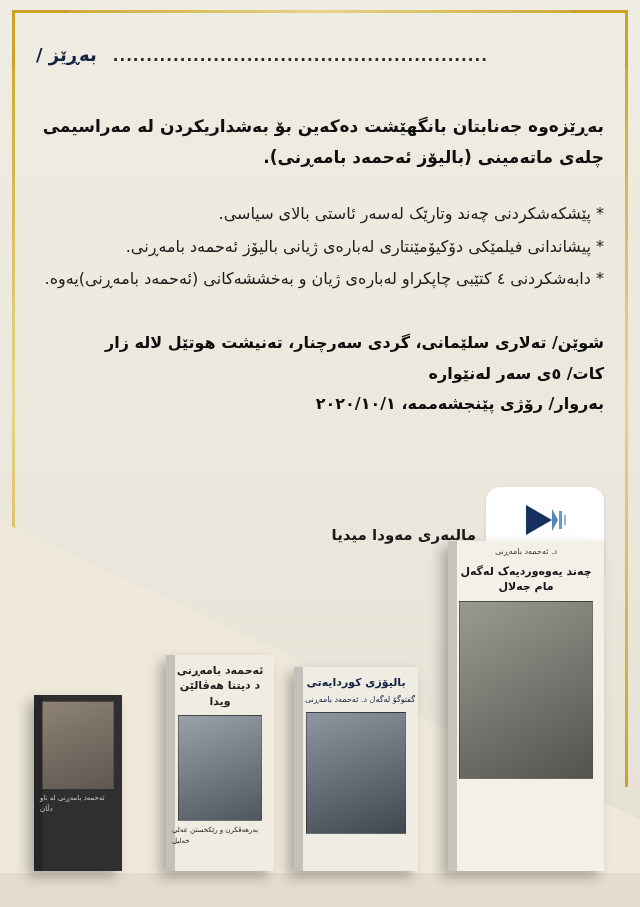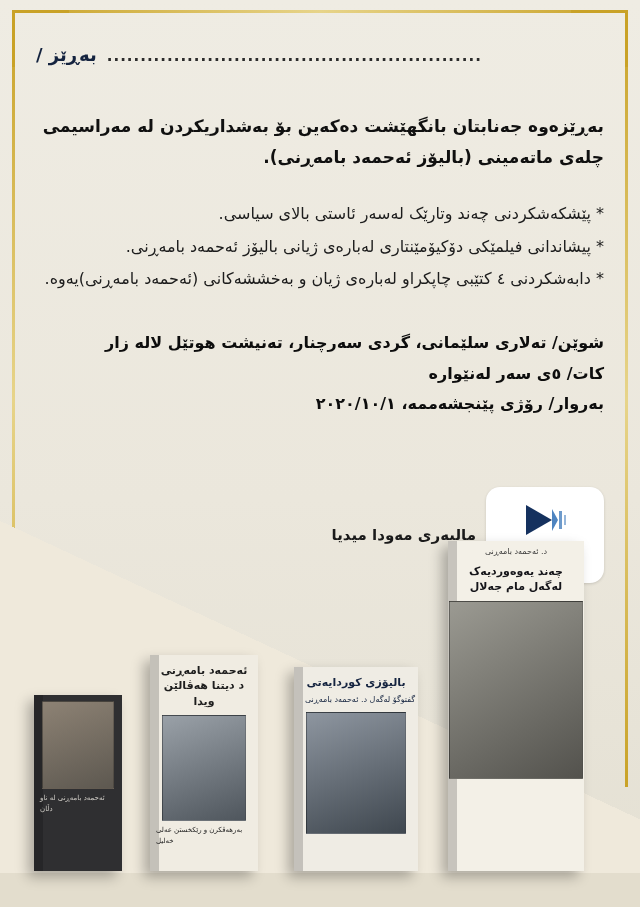--- a/index.html
+++ b/index.html
@@ -46,21 +46,21 @@
 
   
   .content{
     position:absolute;top:0;left:0;right:0;
     padding:44px 36px 0 36px;
     box-sizing:border-box;
     text-align:right;
   }
   .salutation{
     display:flex;flex-direction:row-reverse;align-items:baseline;
-    justify-content:flex-start;gap:10px;
+    justify-content:flex-start;gap:16px;
     font-size:18px;font-weight:bold;color:#14233f;
     margin-bottom:46px;
   }
   .salutation .dots{
     flex:1;color:#2b2b2b;font-size:15px;letter-spacing:1px;
     overflow:hidden;white-space:nowrap;direction:ltr;text-align:left;
   }
   .para{
     font-size:17px;line-height:1.85;font-weight:bold;color:#101010;
     margin:0 0 26px 0;
@@ -131,27 +131,27 @@
   }
   .b-foot{
     font-size:7px;text-align:left;padding:4px 6px 6px 6px;line-height:1.5;
   }
 
   
   #book1{left:34px;width:88px;height:176px;background:#2f2f31;color:#dcd9d4;}
   #book1 .photo{width:70px;height:86px;background:linear-gradient(160deg,#8d8274,#5d5850);}
   #book1 .b-foot{font-size:7px;color:#cfccc6;}
   
-  #book2{left:150px;width:108px;height:216px;background:#f0ece2;color:#1d1d1d;}
+  #book2{left:166px;width:108px;height:216px;background:#f0ece2;color:#1d1d1d;}
   #book2 .photo{width:82px;height:104px;background:linear-gradient(160deg,#9aa1a8,#4f565d);}
   
   #book3{left:294px;width:124px;height:204px;background:#efece4;color:#14233f;}
   #book3 .photo{width:98px;height:120px;background:linear-gradient(160deg,#8e96a0,#3f474f);}
   
-  #book4{left:448px;width:136px;height:330px;background:#f3f0e7;color:#15151a;}
+  #book4{left:448px;width:156px;height:330px;background:#f3f0e7;color:#15151a;}
   #book4 .photo{width:132px;height:176px;background:linear-gradient(150deg,#9b9a92,#53524d);}
   .b-author{font-size:8px;text-align:center;padding:6px 8px 0 8px;color:#3a3a3a;}
 </style>
 </head>
 <body>
 
 <div class="poster">
 
   <div class="frame-top"></div>
   <div class="frame-left"></div>

